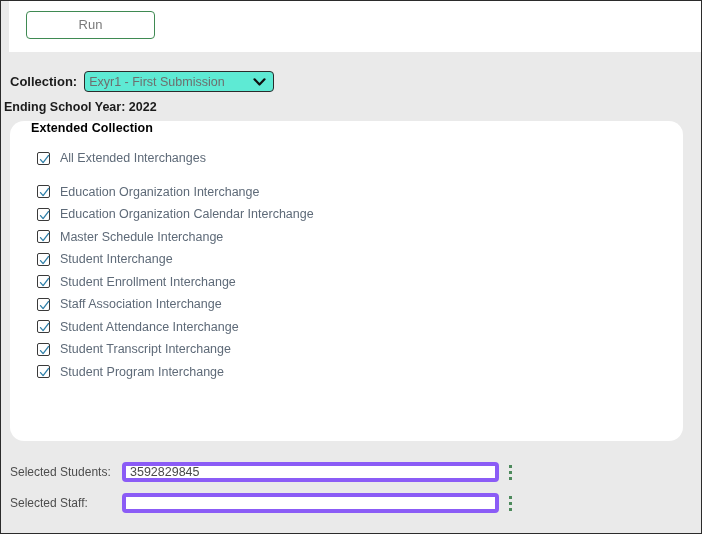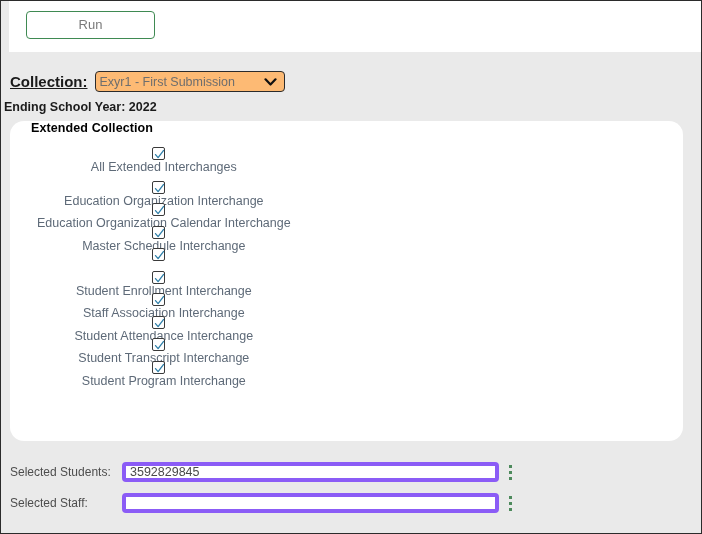--- a/index.html
+++ b/index.html
@@ -63,33 +63,32 @@
   
   .collection-row {
     position: absolute;
     left: 9px;
     top: 19px;
     display: flex;
     align-items: center;
   }
 
   .collection-label {
-    font-size: 15px;
+    font-size: 13px;
     font-weight: bold;
     color: #1b1b1b;
     margin-right: 7px;
-    text-decoration: underline;
   }
 
   .collection-select {
     width: 190px;
     height: 21px;
     border: 1px solid #2b2b2b;
     border-radius: 4px;
-    background: #fdba74;
+    background: #5eead4;
     font-size: 12.5px;
     color: #6e6e6e;
     padding: 0 4px;
     box-sizing: border-box;
     font-family: "Liberation Sans", sans-serif;
     -webkit-appearance: none;
     appearance: none;
     cursor: pointer;
   }
 
@@ -142,21 +141,20 @@
   .checklist {
     position: absolute;
     left: 36px;
     top: 95px;
   }
 
   .check-row {
     display: flex;
     align-items: center;
     height: 22.5px;
-    flex-direction: column;
   }
   .check-row.gap-after {
     margin-bottom: 11px;
   }
 
   .checkbox {
     width: 13px;
     height: 13px;
     border: 1px solid #3a3a3a;
     border-radius: 2px;
@@ -297,20 +295,21 @@
         </span>
         <span class="check-label">Master Schedule Interchange</span>
       </div>
 
       <div class="check-row">
         <span class="checkbox">
           <svg width="11" height="11" viewBox="0 0 11 11">
             <path d="M1.5 5.6 L4.1 8.6 L9.6 1.4" fill="none" stroke="#2f7fa8" stroke-width="1.3" stroke-linecap="round" stroke-linejoin="round"></path>
           </svg>
         </span>
+        <span class="check-label">Student Interchange</span>
       </div>
 
       <div class="check-row">
         <span class="checkbox">
           <svg width="11" height="11" viewBox="0 0 11 11">
             <path d="M1.5 5.6 L4.1 8.6 L9.6 1.4" fill="none" stroke="#2f7fa8" stroke-width="1.3" stroke-linecap="round" stroke-linejoin="round"></path>
           </svg>
         </span>
         <span class="check-label">Student Enrollment Interchange</span>
       </div>

